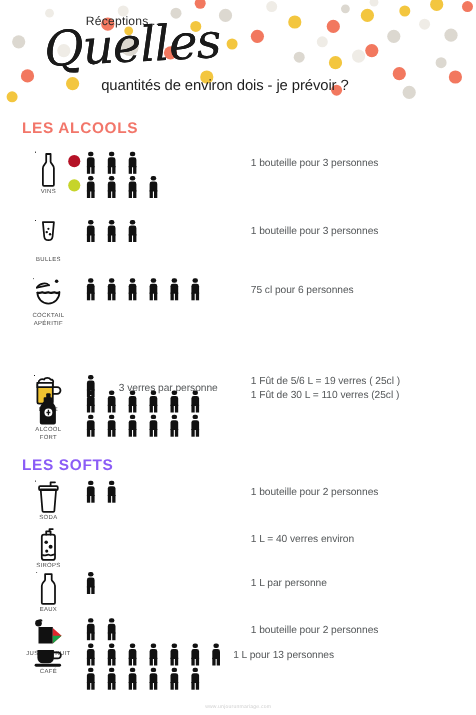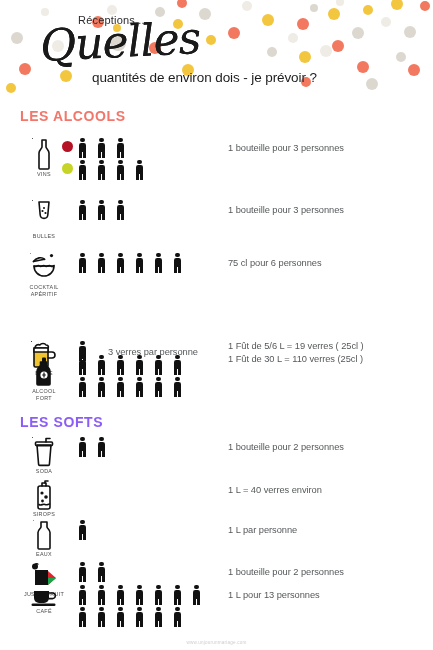--- a/index.html
+++ b/index.html
@@ -260,18 +260,18 @@
       <div class="row" style="top: 585px; height: 62px;">
         <div class="icon-cell" style="top: 0px;"><span><svg width="28" height="22" viewBox="0 0 28 22">
               <path d="M4 6h15v7a5 5 0 0 1-5 5H9a5 5 0 0 1-5-5V6z" fill="#111"></path>
               <path stroke="#111" fill="none" stroke-width="1.6" stroke-linejoin="round" stroke-linecap="round" d="M19 8h3.5a2.8 2.8 0 0 1 0 5.6H19"></path>
               <rect x="1.5" y="18.5" width="24" height="2.6" rx="1.3" fill="#111"></rect>
             </svg></span><div class="icon-label">CAFÉ</div></div>
         <div class="people" style="left: 78px; top: 0px;">
           <div class="people-row"><span style="display:inline-block;width:19px"><span class="ppl"><i class="head"></i><i class="body"></i><i class="lleg"></i><i class="rleg"></i></span></span><span style="display:inline-block;width:19px"><span class="ppl"><i class="head"></i><i class="body"></i><i class="lleg"></i><i class="rleg"></i></span></span><span style="display:inline-block;width:19px"><span class="ppl"><i class="head"></i><i class="body"></i><i class="lleg"></i><i class="rleg"></i></span></span><span style="display:inline-block;width:19px"><span class="ppl"><i class="head"></i><i class="body"></i><i class="lleg"></i><i class="rleg"></i></span></span><span style="display:inline-block;width:19px"><span class="ppl"><i class="head"></i><i class="body"></i><i class="lleg"></i><i class="rleg"></i></span></span><span style="display:inline-block;width:19px"><span class="ppl"><i class="head"></i><i class="body"></i><i class="lleg"></i><i class="rleg"></i></span></span><span style="display:inline-block;width:19px"><span class="ppl"><i class="head"></i><i class="body"></i><i class="lleg"></i><i class="rleg"></i></span></span></div>
           <div class="people-row"><span style="display:inline-block;width:19px"><span class="ppl"><i class="head"></i><i class="body"></i><i class="lleg"></i><i class="rleg"></i></span></span><span style="display:inline-block;width:19px"><span class="ppl"><i class="head"></i><i class="body"></i><i class="lleg"></i><i class="rleg"></i></span></span><span style="display:inline-block;width:19px"><span class="ppl"><i class="head"></i><i class="body"></i><i class="lleg"></i><i class="rleg"></i></span></span><span style="display:inline-block;width:19px"><span class="ppl"><i class="head"></i><i class="body"></i><i class="lleg"></i><i class="rleg"></i></span></span><span style="display:inline-block;width:19px"><span class="ppl"><i class="head"></i><i class="body"></i><i class="lleg"></i><i class="rleg"></i></span></span><span style="display:inline-block;width:19px"><span class="ppl"><i class="head"></i><i class="body"></i><i class="lleg"></i><i class="rleg"></i></span></span></div>
         </div>
-        <div class="desc" style="left: 228px; top: 5px;">1 L pour 13 personnes</div>
+        <div class="desc" style="left: 212px; top: 5px;">1 L pour 13 personnes</div>
       </div>
     </div>
 
   <div class="footer-url">www.unjourunmariage.com</div>
 </div>
 
 </body></html>

